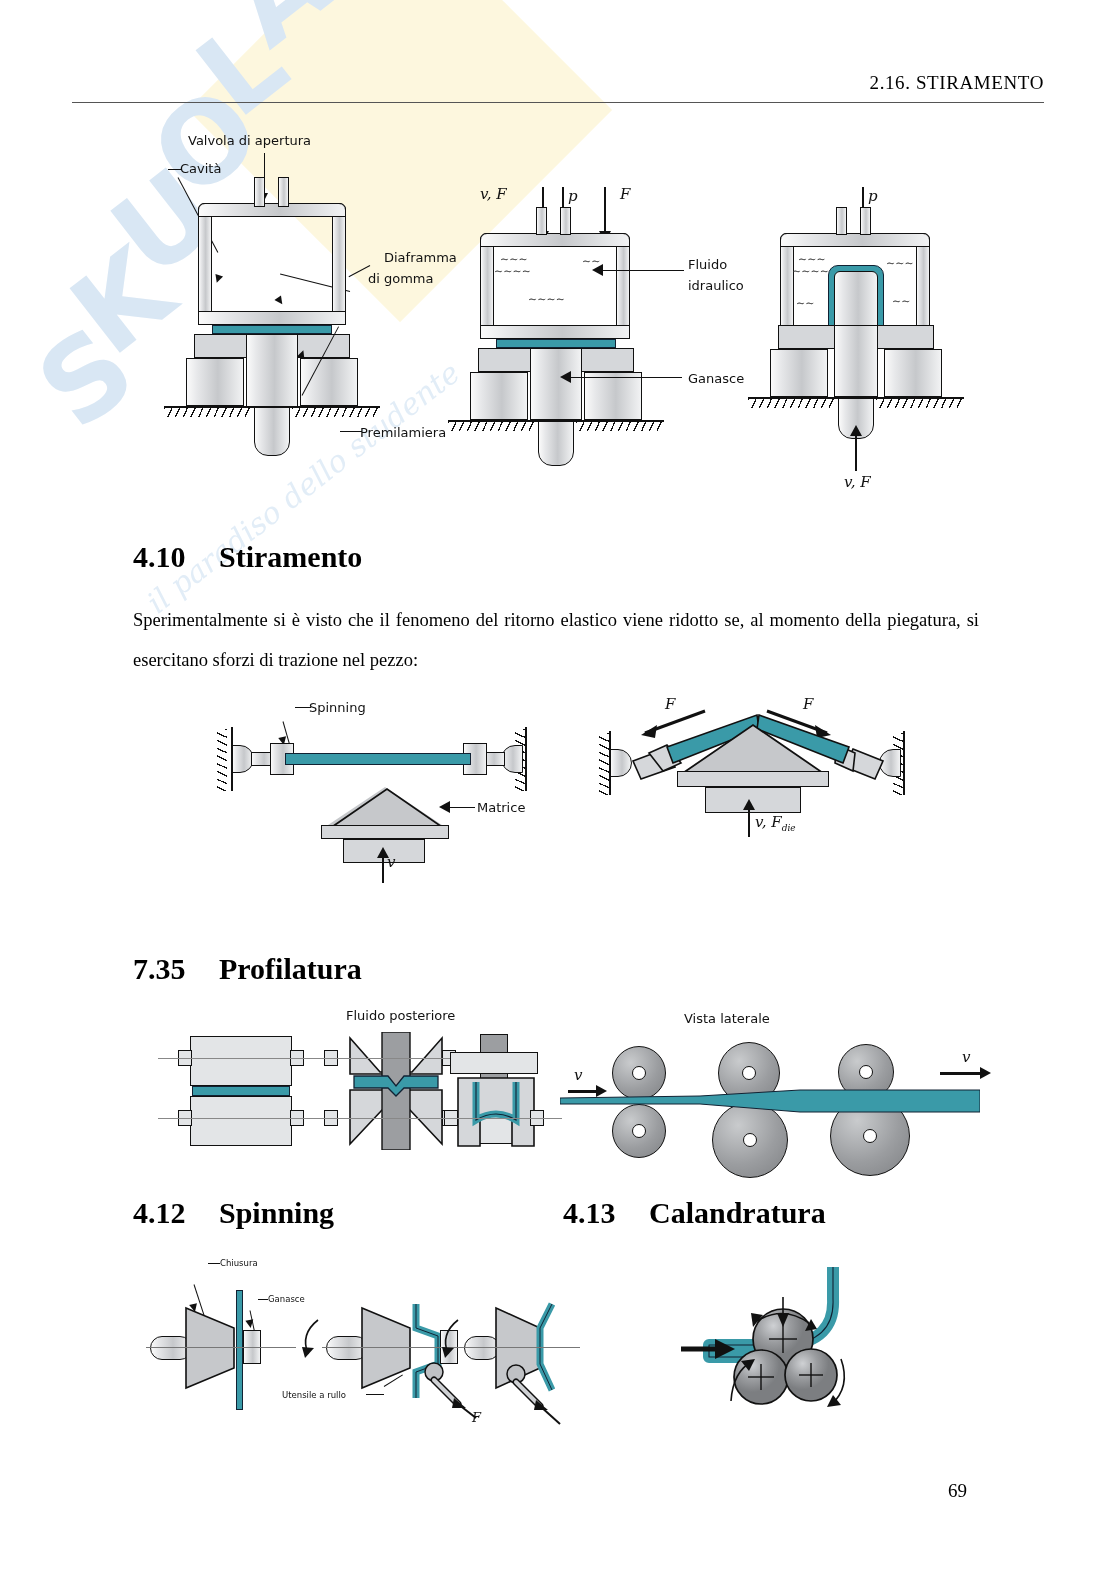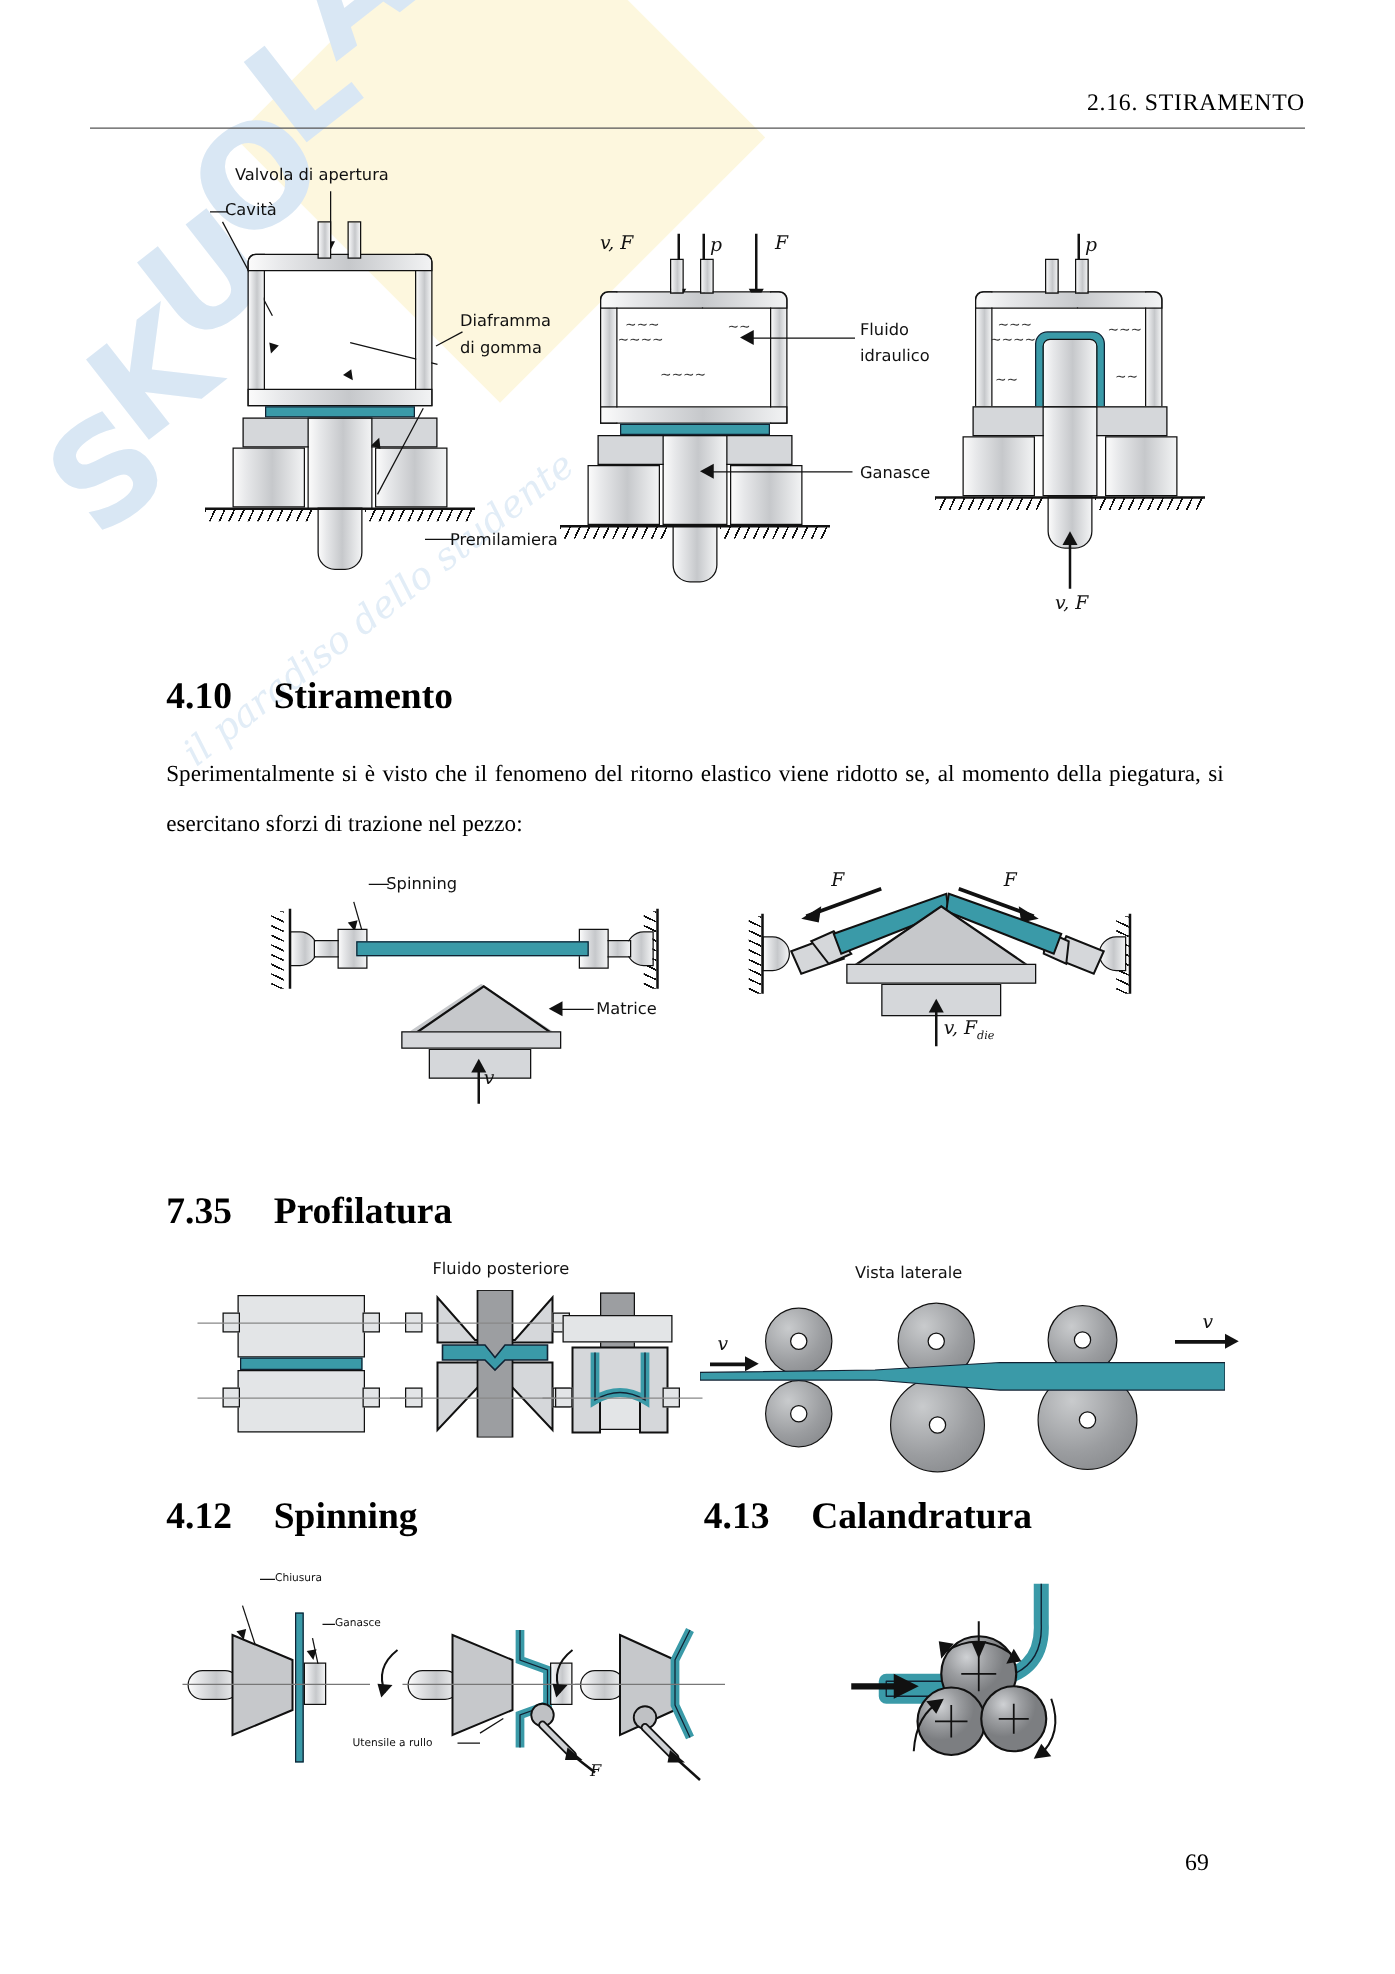--- a/index.html
+++ b/index.html
@@ -88,21 +88,21 @@
   <div>
     <div class="lbl" style="left:38px;top:8px;">Valvola di apertura</div>
     <div class="ln vline" style="left:114px;top:28px;height:40px;"></div>
     <div class="arrhead ah-sm-down" style="left:110px;top:68px;"></div>
 
     <div class="lbl" style="left:30px;top:36px;">Cavità</div>
     <div class="leader" style="left:18px;top:44px;width:14px;"></div>
     <div class="leader" style="left:28px;top:52px;width:85px;transform:rotate(62deg);transform-origin:left center;"></div>
     <div class="arrhead ah-sm-down" style="left:64px;top:150px;transform:rotate(18deg);"></div>
 
-    <div class="lbl" style="left:218px;top:125px;">Diaframma</div>
+    <div class="lbl" style="left:234px;top:125px;">Diaframma</div>
     <div class="lbl" style="left:218px;top:146px;">di gomma</div>
     <div class="leader" style="left:196px;top:140px;width:24px;transform:rotate(-28deg);transform-origin:right center;"></div>
     <div class="leader" style="left:128px;top:166px;width:72px;transform:rotate(14deg);transform-origin:right center;"></div>
     <div class="arrhead ah-sm-down" style="left:126px;top:172px;transform:rotate(-35deg);"></div>
 
     <div class="metal" style="left:48px;top:78px;width:14px;height:122px;border-radius:6px 0 0 0;"></div>
     <div class="metal" style="left:182px;top:78px;width:14px;height:122px;border-radius:0 6px 0 0;"></div>
     <div class="metal" style="left:48px;top:78px;width:148px;height:14px;border-radius:7px 7px 0 0;"></div>
     <div class="metal" style="left:48px;top:186px;width:148px;height:14px;"></div>
     <div class="metal" style="left:104px;top:52px;width:11px;height:30px;"></div>

